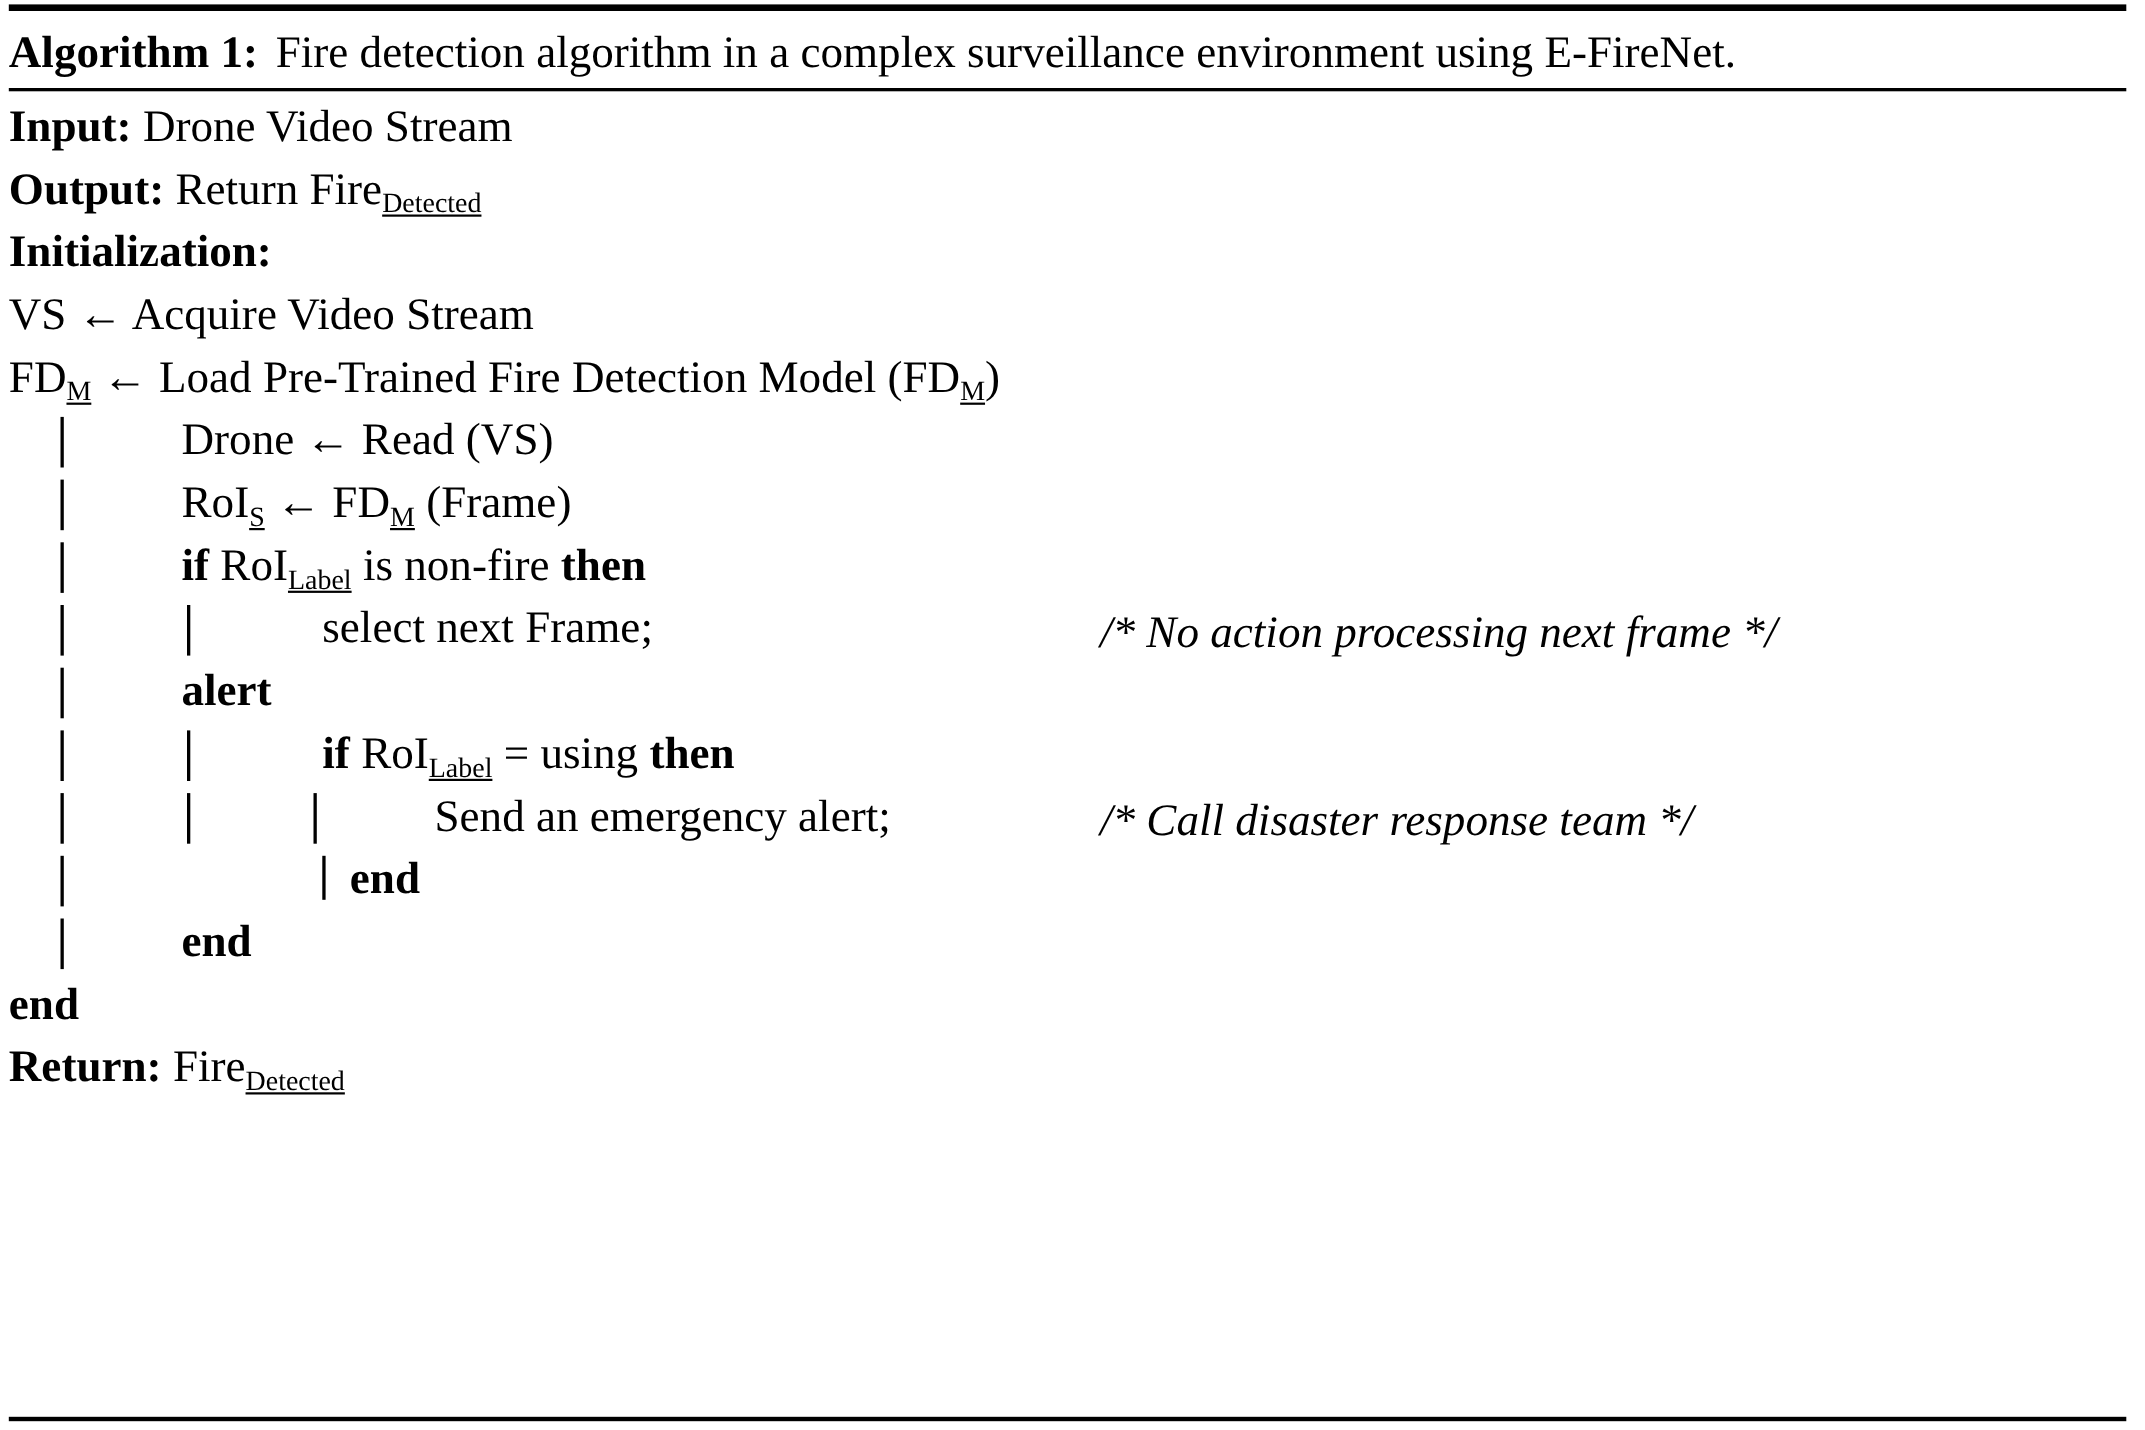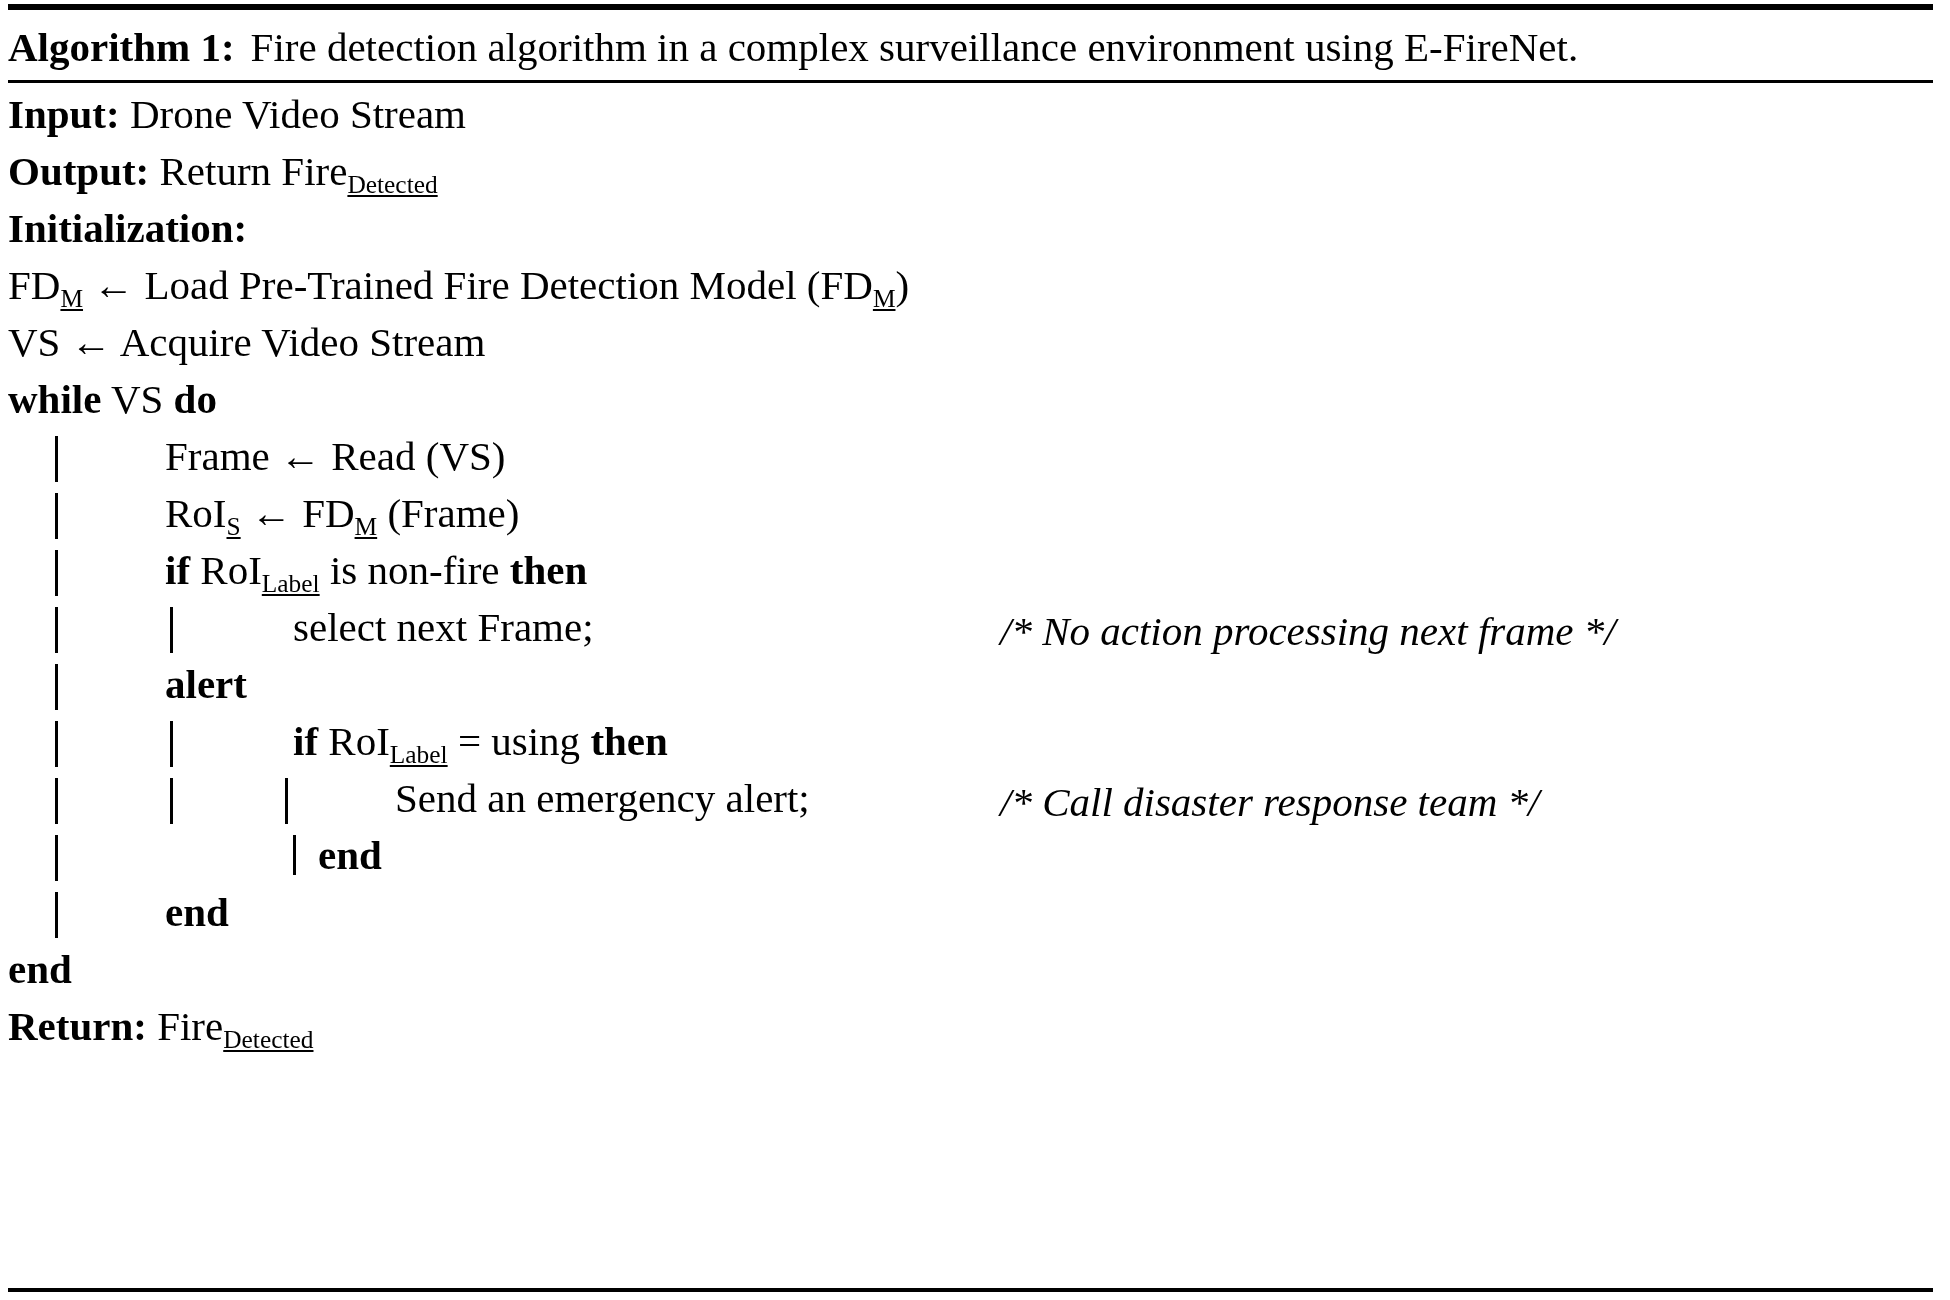--- a/index.html
+++ b/index.html
@@ -140,40 +140,35 @@
     <div class="line">
       <span class="content c0"><b>Output:</b>
         <span>Return Fire</span><sub>Detected</sub></span>
     </div>
 
     <div class="line">
       <span class="content c0"><b>Initialization:</b></span>
     </div>
 
     <div class="line">
+      <span class="content c0"><span>VS</span>
+        <span class="arrow">←</span>
+        <span>Acquire Video Stream</span></span>
+    </div>
+
+    <div class="line">
       <span class="content c0"><span>FD</span><sub>M</sub>
         <span class="arrow">←</span>
         <span>Load Pre-Trained Fire Detection Model (FD</span><sub>M</sub><span>)</span></span>
     </div>
 
-    <div class="line">
-      <span class="content c0"><span>VS</span>
-        <span class="arrow">←</span>
-        <span>Acquire Video Stream</span></span>
-    </div>
-
-    <div class="line">
-      <span class="content c0"><b>while</b>
-        <span>VS</span>
-        <b>do</b></span>
-    </div>
-
-    <div class="line">
-      <span class="guide g0"></span>
-      <span class="content c1"><span>Frame</span>
+
+    <div class="line">
+      <span class="guide g0"></span>
+      <span class="content c1"><span>Drone</span>
         <span class="arrow">←</span>
         <span>Read (VS)</span></span>
     </div>
 
     <div class="line">
       <span class="guide g0"></span>
       <span class="content c1"><span>RoI</span><sub>S</sub>
         <span class="arrow">←</span>
         <span>FD</span><sub>M</sub>
         <span>(Frame)</span></span>

